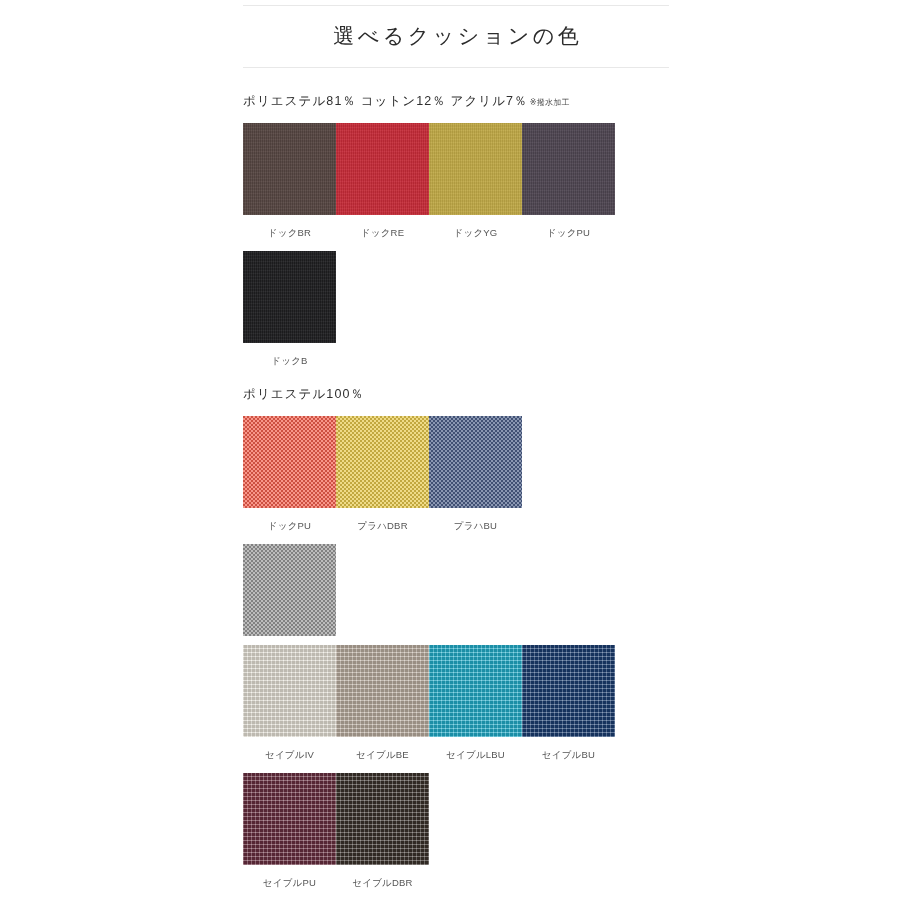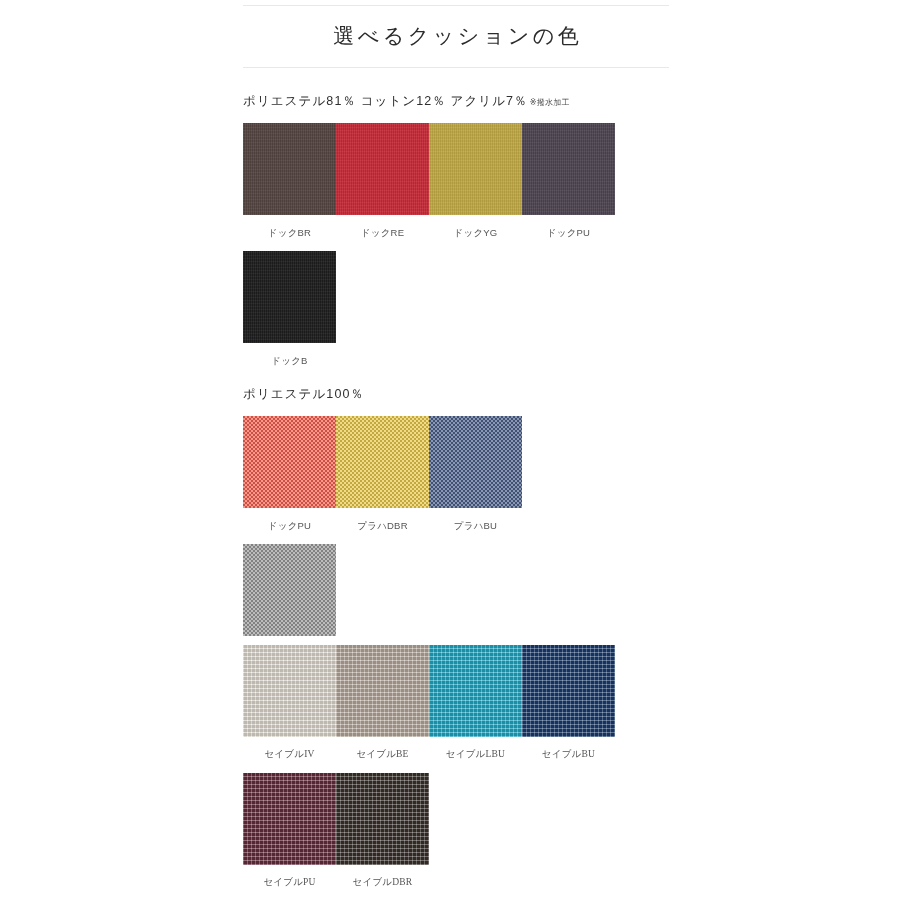--- a/index.html
+++ b/index.html
@@ -187,21 +187,21 @@
             <div class="swatch-label">プラハBU</div>
           </div>
         </div>
         <div class="swatch-row">
           <div class="swatch-cell">
             <div class="swatch-chip tex-praha" style="background-color: rgb(155, 155, 155);"></div>
             <div class="swatch-label">プラハGR</div>
           </div>
         </div>
       </div>
-      <div class="section" style="top: 645px; font-family: Liberation Serif, serif;">
+      <div class="section" style="top: 645px;">
         <div class="swatch-row" style="margin-top: 0px;">
           <div class="swatch-cell">
             <div class="swatch-chip tex-sable" style="background-color: rgb(236, 231, 220);"></div>
             <div class="swatch-label">セイブルIV</div>
           </div>
           <div class="swatch-cell">
             <div class="swatch-chip tex-sable" style="background-color: rgb(191, 178, 164);"></div>
             <div class="swatch-label">セイブルBE</div>
           </div>
           <div class="swatch-cell">

